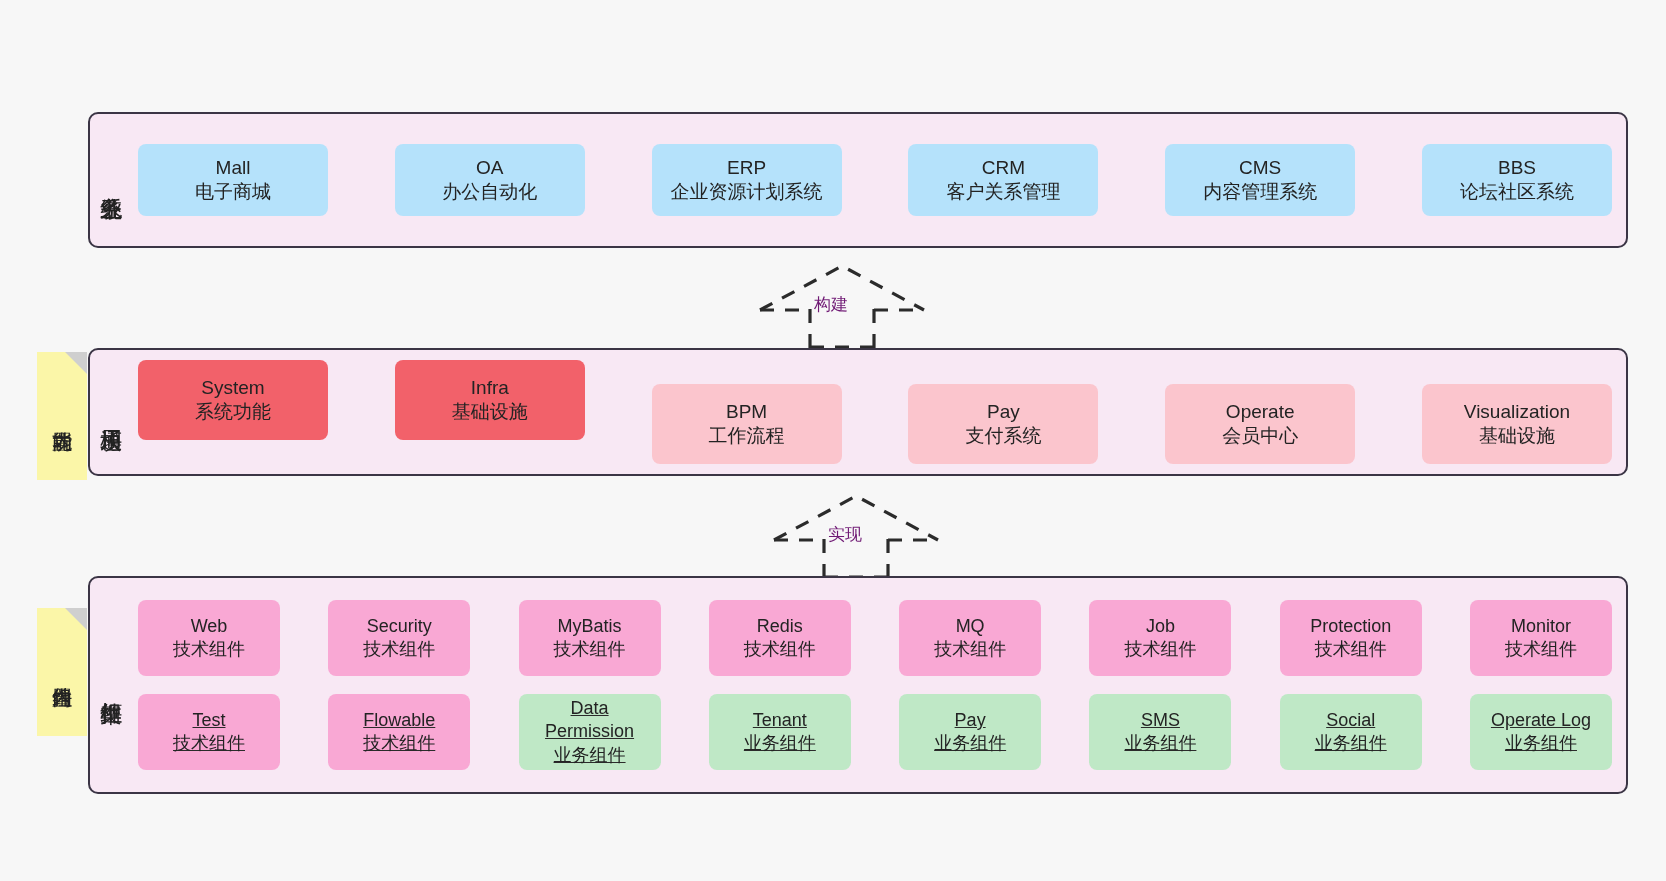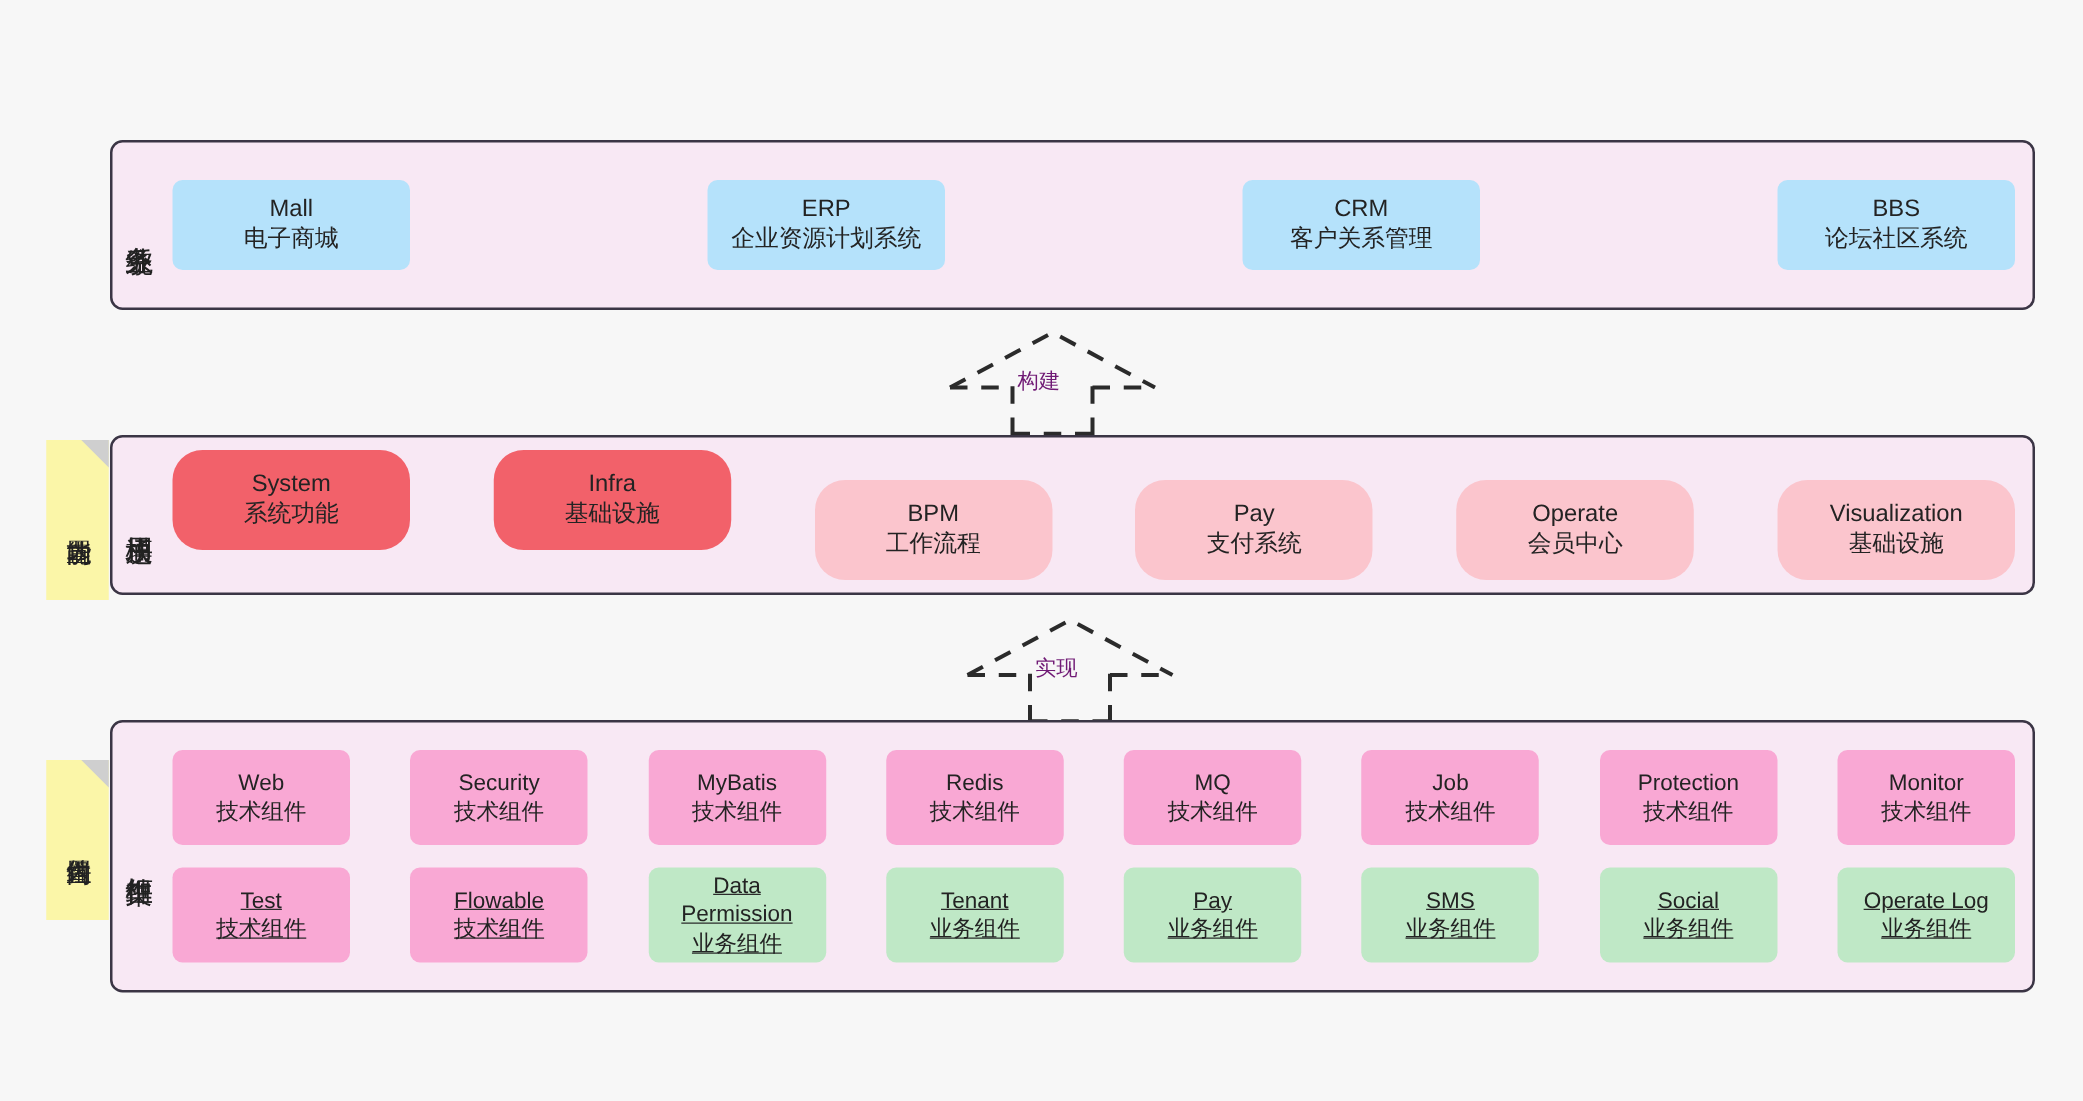--- a/index.html
+++ b/index.html
@@ -99,21 +99,20 @@
   
   #layer-modules {
     left: 88px;
     top: 348px;
     width: 1540px;
     height: 128px;
   }
   #layer-modules .node {
     width: 190px;
     height: 80px;
-    border-radius: 24px;
   }
   .n-red    { background: #f2616a; }
   .n-pink   { background: #fbc5cd; margin-top: 24px; }
 
   
   #layer-framework {
     left: 88px;
     top: 576px;
     width: 1540px;
     height: 218px;
@@ -180,31 +179,39 @@
   <div class="layer" id="layer-business">
     <div class="layer-title">业务系统</div>
     <div class="layer-body">
       <div class="row">
 
         <div class="node">
           <span class="t-en">Mall</span>
           <span class="t-cn">电子商城</span>
         </div>
 
+        <div class="node">
+          <span class="t-en">OA</span>
+          <span class="t-cn">办公自动化</span>
+        </div>
 
         <div class="node">
           <span class="t-en">ERP</span>
           <span class="t-cn">企业资源计划系统</span>
         </div>
 
         <div class="node">
           <span class="t-en">CRM</span>
           <span class="t-cn">客户关系管理</span>
         </div>
 
+        <div class="node">
+          <span class="t-en">CMS</span>
+          <span class="t-cn">内容管理系统</span>
+        </div>
 
         <div class="node">
           <span class="t-en">BBS</span>
           <span class="t-cn">论坛社区系统</span>
         </div>
 
       </div>
     </div>
   </div>
 

